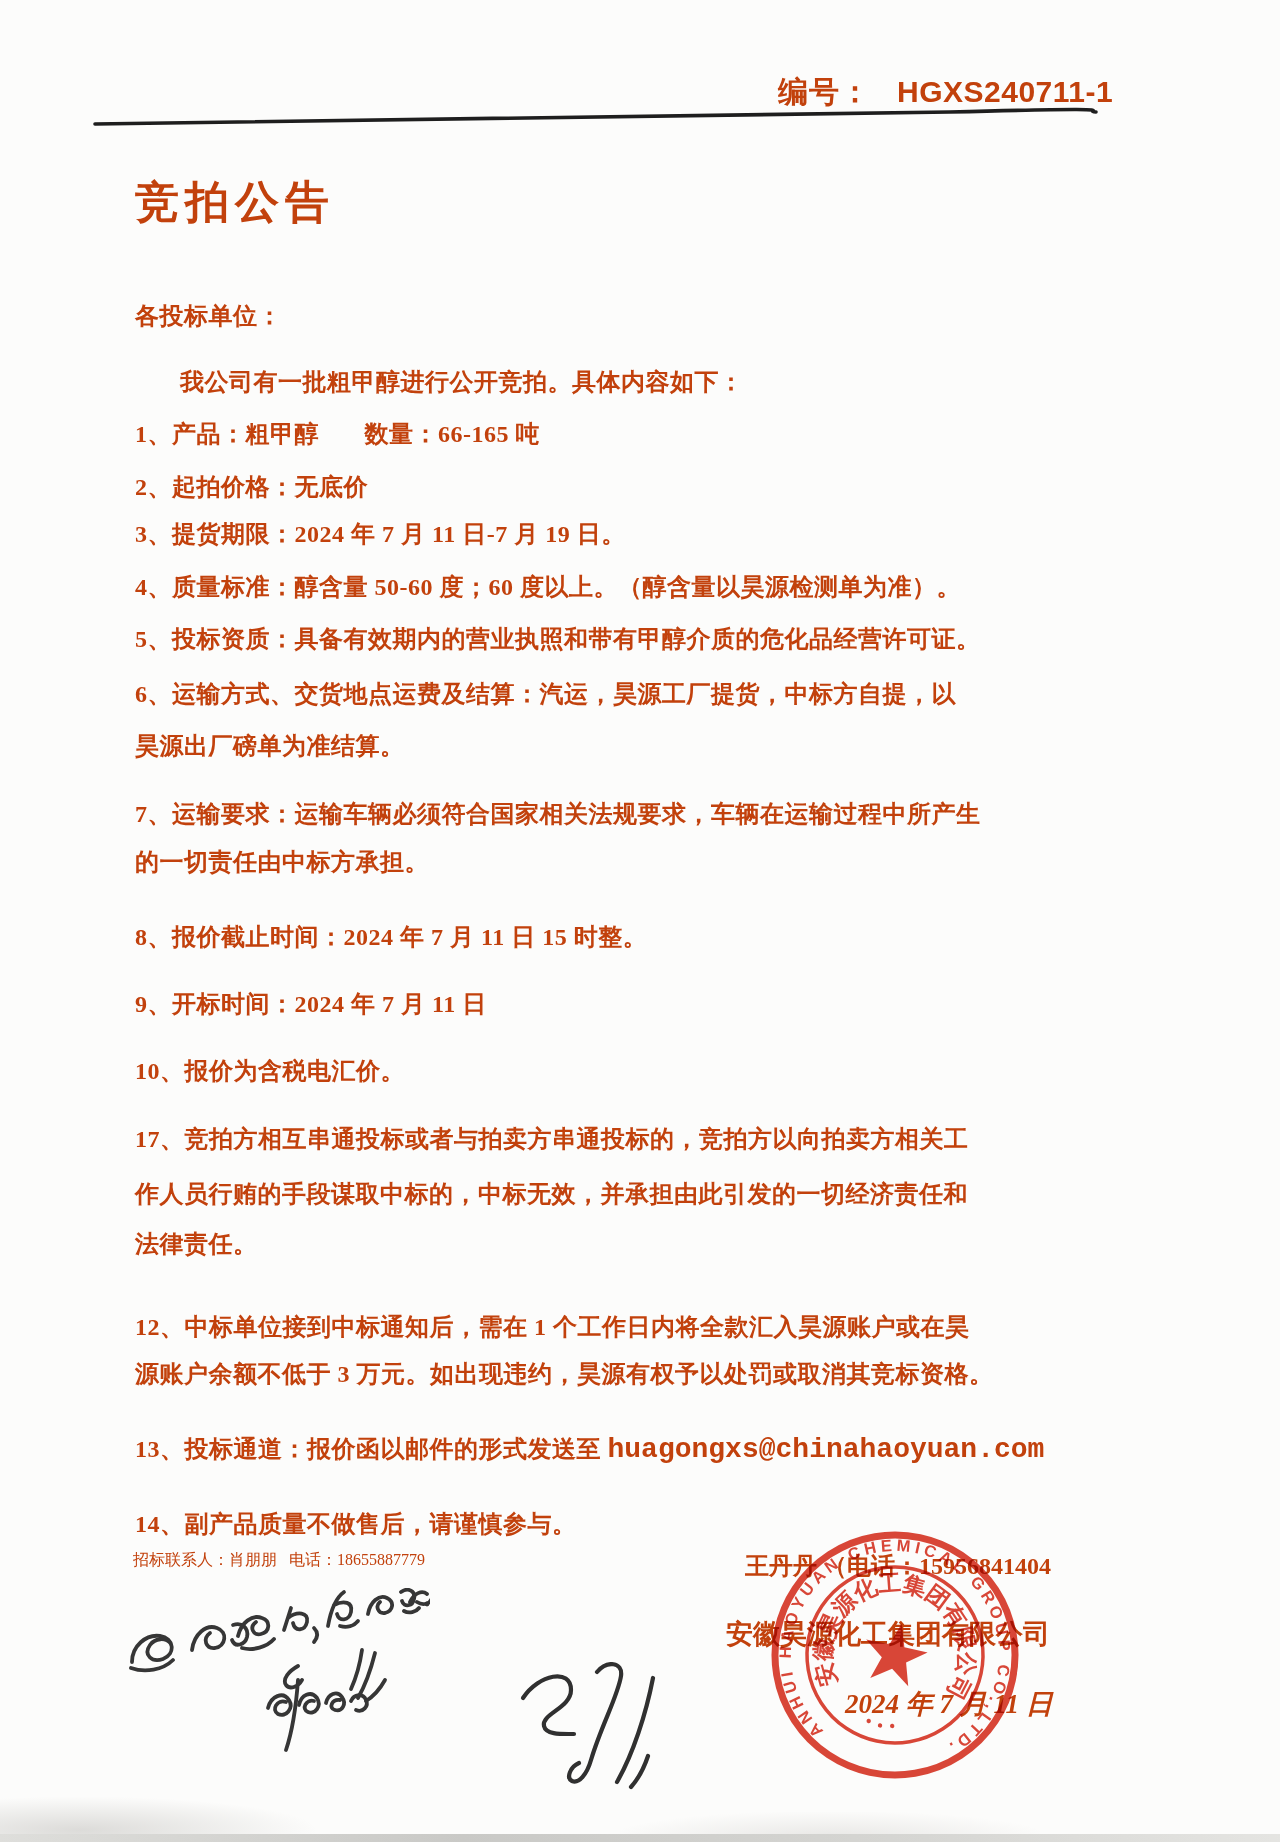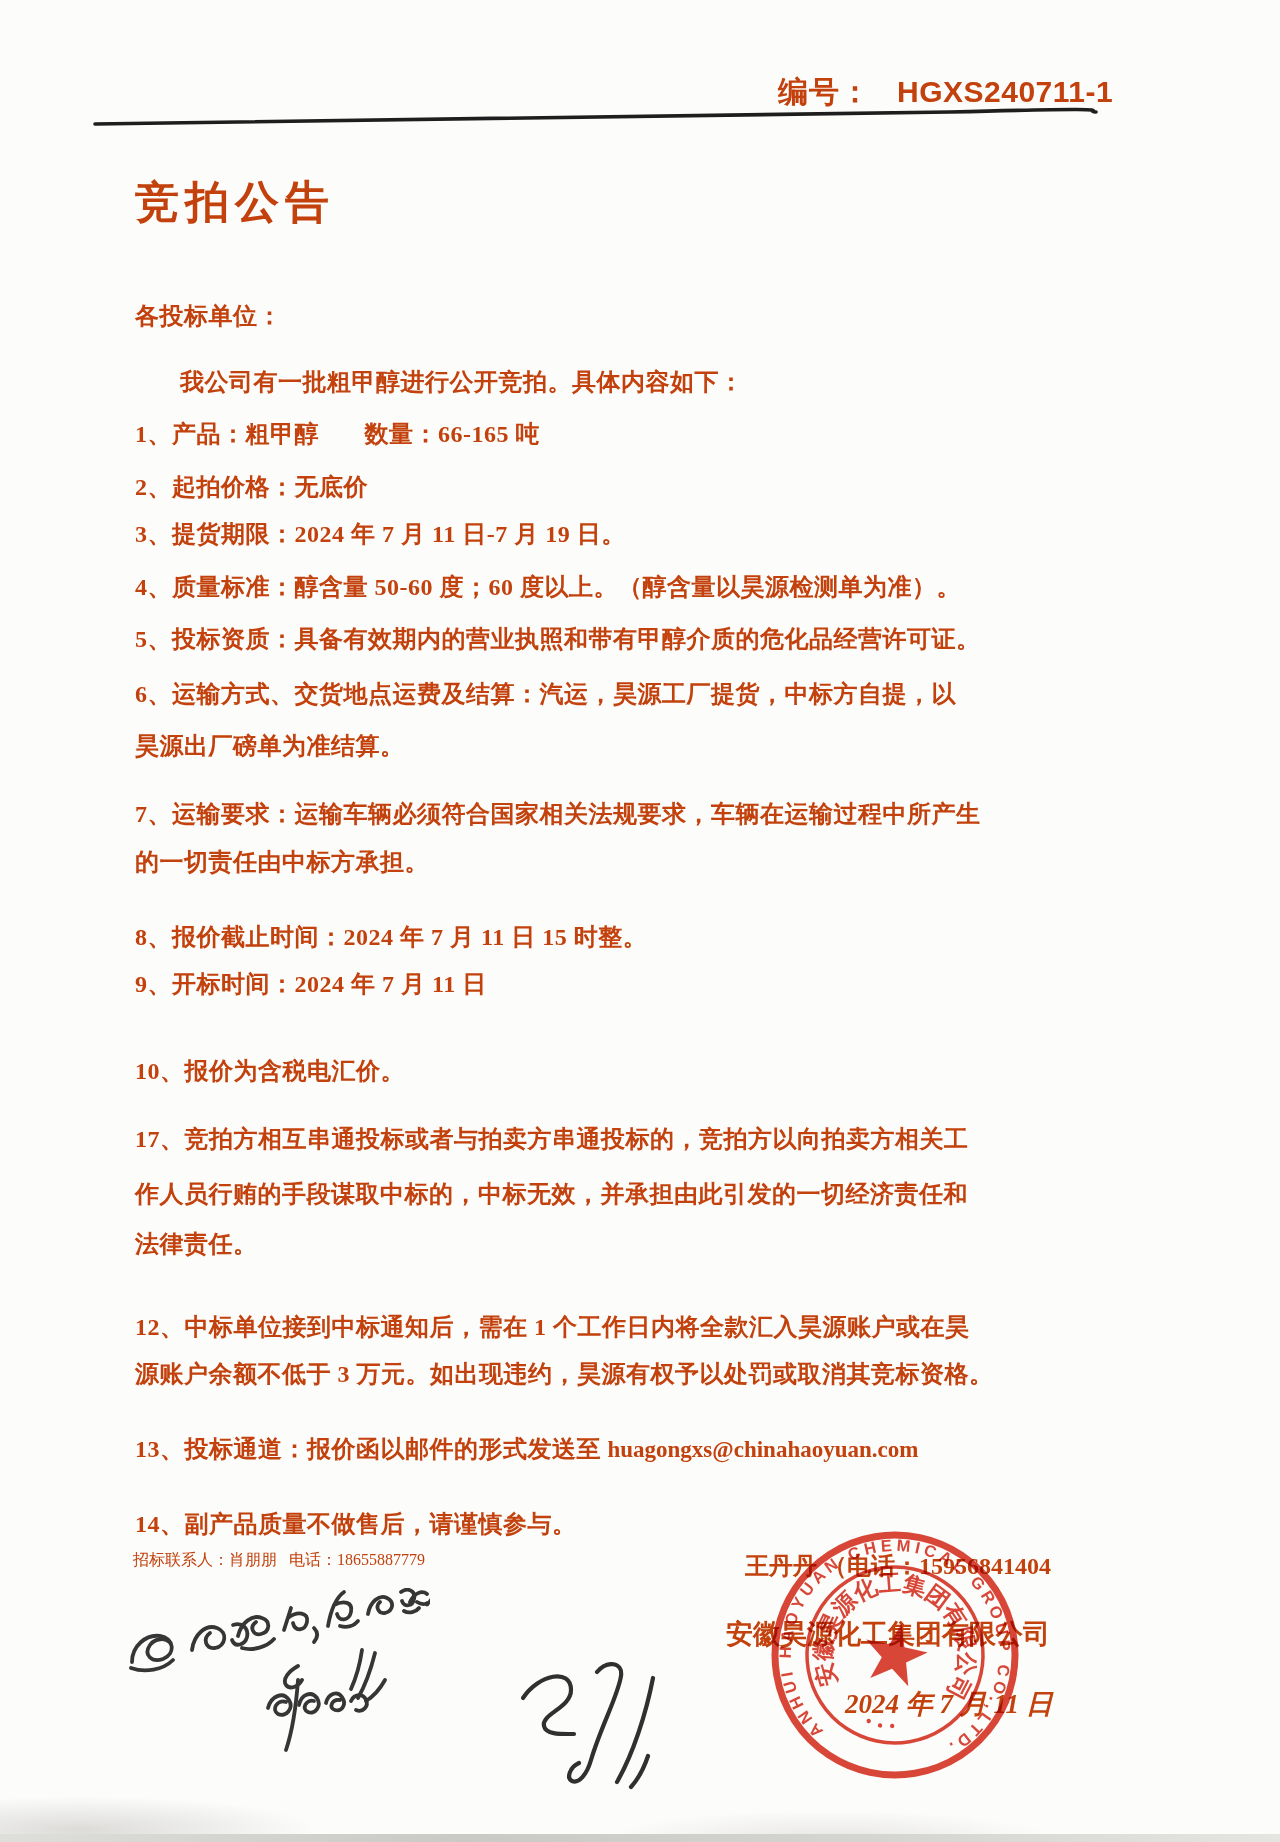--- a/index.html
+++ b/index.html
@@ -18,22 +18,22 @@
     position:absolute;top:180px;left:135px;width:812px;
     font-family:"Liberation Sans","DejaVu Sans",sans-serif;
     font-weight:700;font-size:44px;letter-spacing:6px;line-height:1;
   }
   .bline{
     position:absolute;left:135px;font-size:24px;font-weight:700;
     letter-spacing:0.5px;white-space:pre;line-height:30px;margin-top:33px;
   }
   .indent{left:180px;text-align:center;}
   .email{
-    font-family:Liberation Serif, serif;
-    font-size:23px;font-weight:700;letter-spacing:0;
+    font-family:Liberation Mono, monospace;
+    font-size:28px;font-weight:700;letter-spacing:0;
   }
   .contact-left{position:absolute;left:133px;top:1550px;font-size:16px;font-weight:400;white-space:pre;}
   .contact-right{position:absolute;left:745px;top:1550px;font-size:24px;font-weight:700;white-space:pre;}
   .company{position:absolute;left:726px;top:1616px;font-size:27px;font-weight:700;white-space:pre;}
   .issue-date{position:absolute;left:845px;top:1686px;font-size:27px;font-weight:700;white-space:pre;font-style:italic;}
   .stamp{
     position:absolute;left:758px;top:1518px;width:274px;height:274px;
     mix-blend-mode:multiply;opacity:0.9;
   }
   .stamp text{
@@ -72,21 +72,21 @@
   <div class="bline" style="top:386px">1、产品：粗甲醇       数量：66-165 吨</div>
   <div class="bline" style="top:439px">2、起拍价格：无底价</div>
   <div class="bline" style="top:486px">3、提货期限：2024 年 7 月 11 日-7 月 19 日。</div>
   <div class="bline" style="top:539px">4、质量标准：醇含量 50-60 度；60 度以上。（醇含量以昊源检测单为准）。</div>
   <div class="bline" style="top:591px">5、投标资质：具备有效期内的营业执照和带有甲醇介质的危化品经营许可证。</div>
   <div class="bline" style="top:646px">6、运输方式、交货地点运费及结算：汽运，昊源工厂提货，中标方自提，以</div>
   <div class="bline" style="top:698px">昊源出厂磅单为准结算。</div>
   <div class="bline" style="top:766px">7、运输要求：运输车辆必须符合国家相关法规要求，车辆在运输过程中所产生</div>
   <div class="bline" style="top:814px">的一切责任由中标方承担。</div>
   <div class="bline" style="top:889px">8、报价截止时间：2024 年 7 月 11 日 15 时整。</div>
-  <div class="bline" style="top:936px">9、开标时间：2024 年 7 月 11 日</div>
+  <div class="bline" style="top:956px">9、开标时间：2024 年 7 月 11 日</div>
   <div class="bline" style="top:1023px">10、报价为含税电汇价。</div>
   <div class="bline" style="top:1091px">17、竞拍方相互串通投标或者与拍卖方串通投标的，竞拍方以向拍卖方相关工</div>
   <div class="bline" style="top:1146px">作人员行贿的手段谋取中标的，中标无效，并承担由此引发的一切经济责任和</div>
   <div class="bline" style="top:1196px">法律责任。</div>
   <div class="bline" style="top:1279px">12、中标单位接到中标通知后，需在 1 个工作日内将全款汇入昊源账户或在昊</div>
   <div class="bline" style="top:1326px">源账户余额不低于 3 万元。如出现违约，昊源有权予以处罚或取消其竞标资格。</div>
 
   <div class="bline" style="top:1401px"><span>13、投标通道：报价函以邮件的形式发送至 </span><span class="email">huagongxs@chinahaoyuan.com</span></div>
 
   <div class="bline" style="top:1476px">14、副产品质量不做售后，请谨慎参与。</div>

